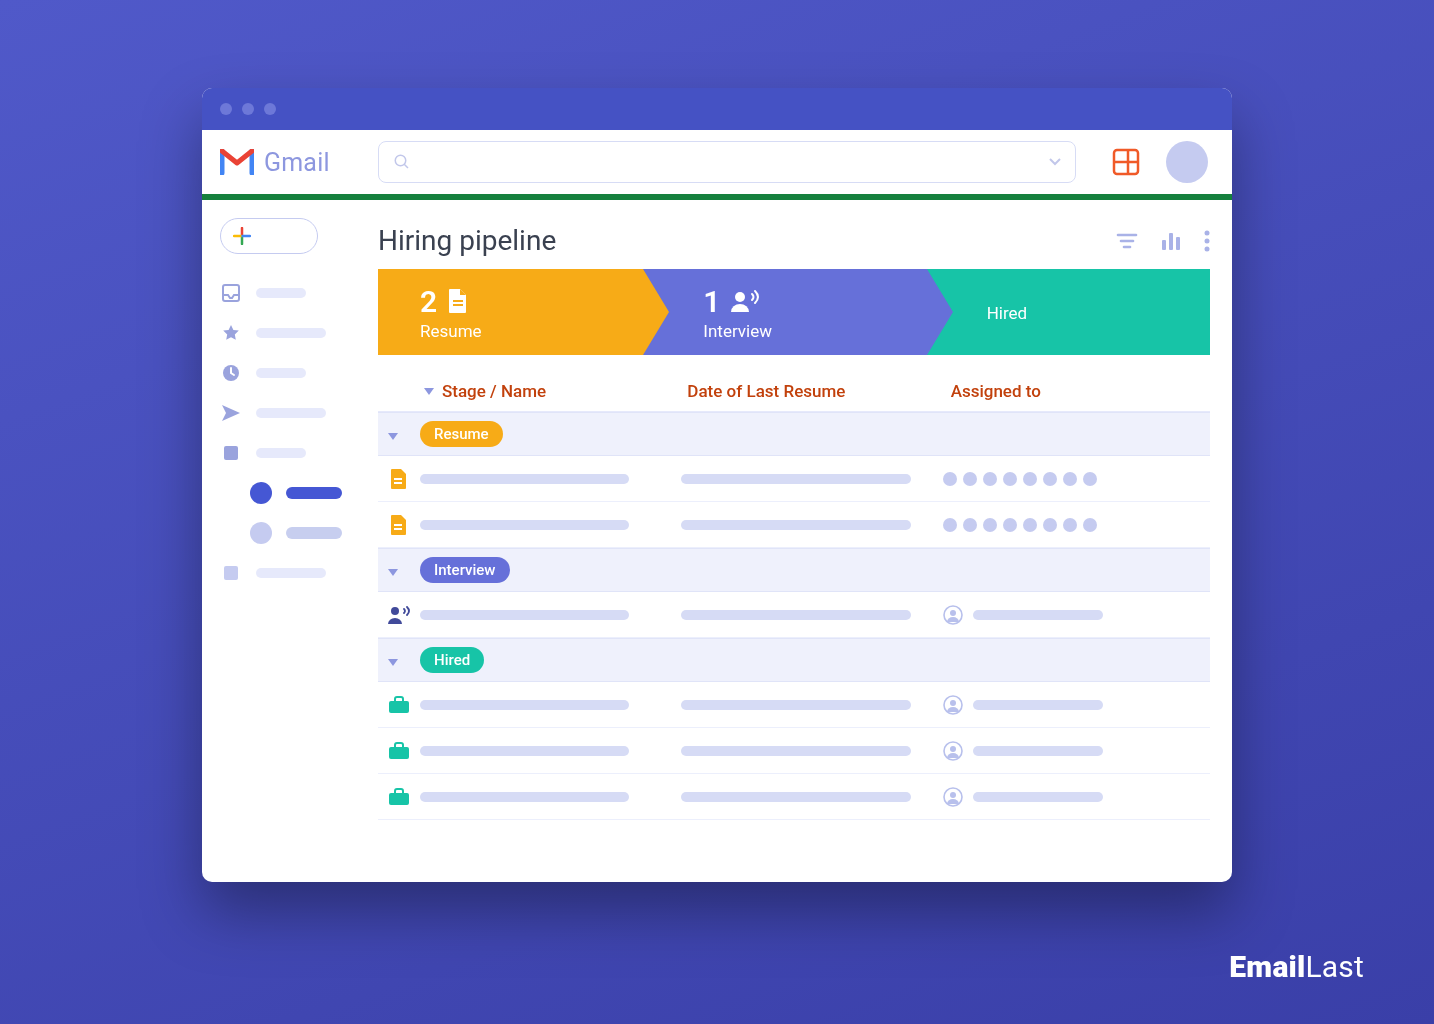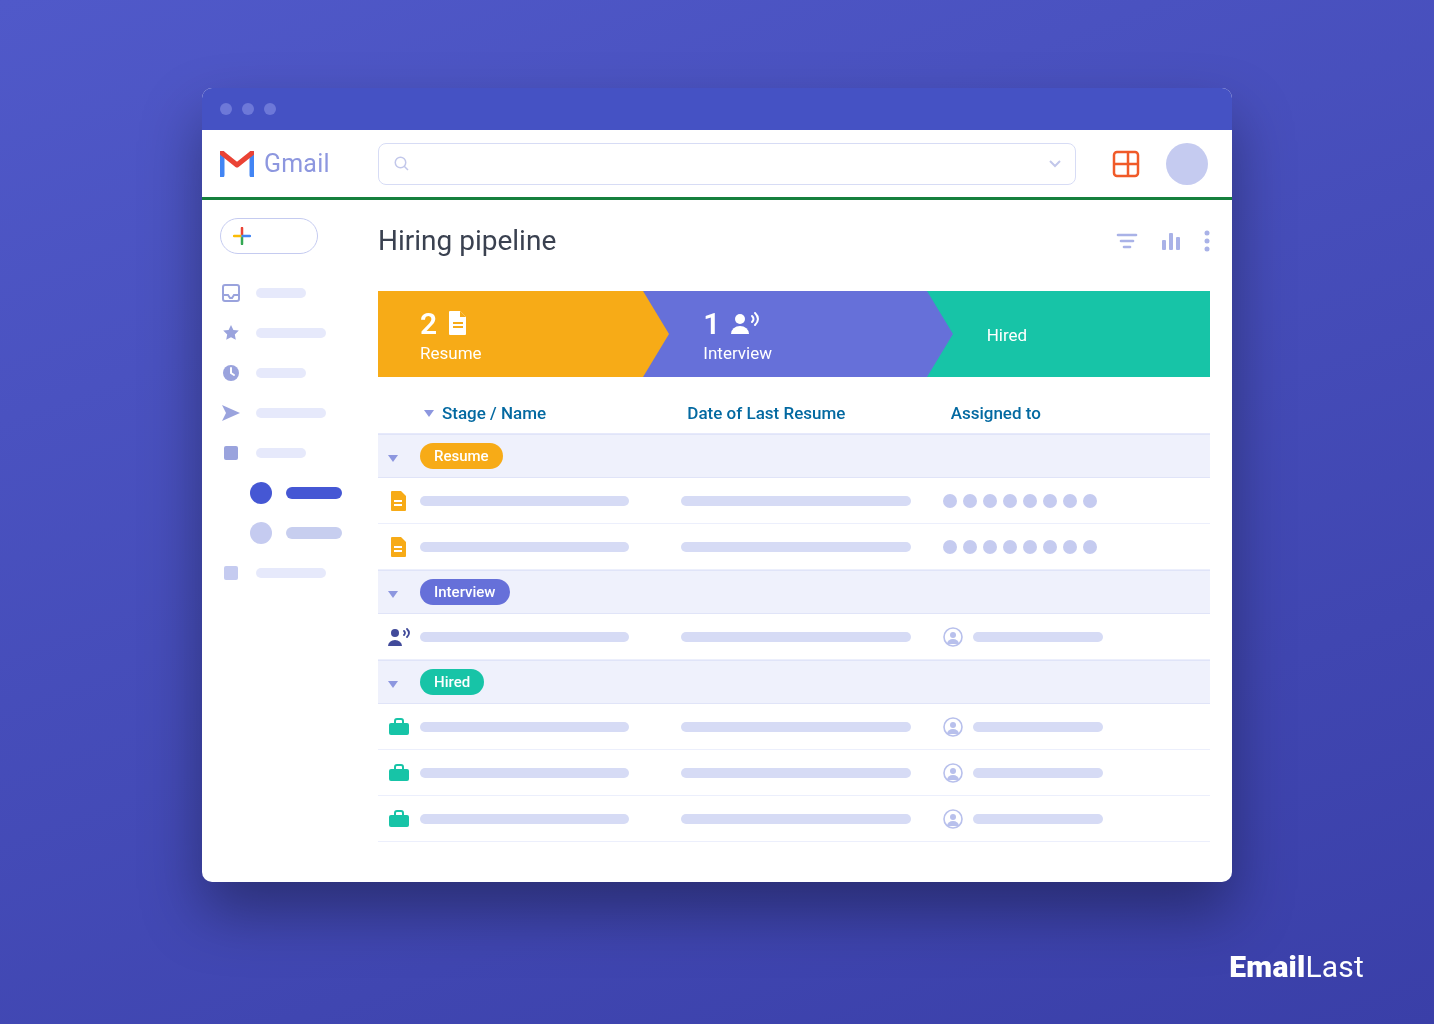--- a/index.html
+++ b/index.html
@@ -29,21 +29,21 @@
   display: flex;
   align-items: center;
   padding-left: 18px;
   gap: 10px;
 }
 .tl-dot { width: 12px; height: 12px; border-radius: 50%; background: #6d78d8; }
 
 
 .header {
   height: 70px;
-  border-bottom: 3px solid #15803d;
+  border-bottom: 6px solid #15803d;
   display: flex;
   align-items: center;
   padding: 0 24px 0 18px;
   gap: 16px;
 }
 .logo-wrap { display: flex; align-items: center; gap: 10px; min-width: 142px; }
 .app-name { color: #8d97df; font-size: 25px; font-weight: 400; letter-spacing: .2px; }
 .searchbox {
   flex: 1;
   height: 42px;
@@ -98,21 +98,21 @@
 .nav-bar.solid { background: #4557d4; height: 12px; flex: 0 0 56px; border-radius: 7px; }
 .nav-bar.faded { background: #c7ceef; height: 12px; flex: 0 0 56px; border-radius: 7px; }
 
 
 .main {
   flex: 1;
   padding: 24px 22px 0 8px;
   overflow: hidden;
 }
 .page-head {
-  display: flex; align-items: center; margin-bottom: 34px;
+  display: flex; align-items: center; margin-bottom: 12px;
 }
 .page-title { font-size: 28px; font-weight: 400; color: #3a4150; flex: 1; }
 .act-icons { display: flex; gap: 22px; align-items: center; color: #a9b2e7; }
 
 
 .pipeline { display: flex; height: 86px; margin-bottom: 8px; }
 .stage {
   flex: 1; color: #fff; position: relative;
   display: flex; flex-direction: column; justify-content: center;
   padding-left: 42px;
@@ -139,21 +139,21 @@
 
 .table { width: 100%; }
 .thead, .grow, .drow {
   display: grid;
   grid-template-columns: 42px 1fr 1fr 1fr;
   align-items: center;
   min-height: 44px;
 }
 .thead {
   border-bottom: 1px solid #e6e9fb;
-  color: #0369a1; font-size: 17px; font-weight: 500;
+  color: #c2410c; font-size: 17px; font-weight: 500;
   padding-top: 18px; padding-bottom: 10px;
 }
 .th { padding-left: 4px; }
 .th.first { display: flex; align-items: center; gap: 8px; }
 .sort-caret { color: #8d97df; }
 .grow { 
   background: #eff1fc;
   border-top: 1px solid #e0e4f8;
   border-bottom: 1px solid #e0e4f8;
   height: 42px;

